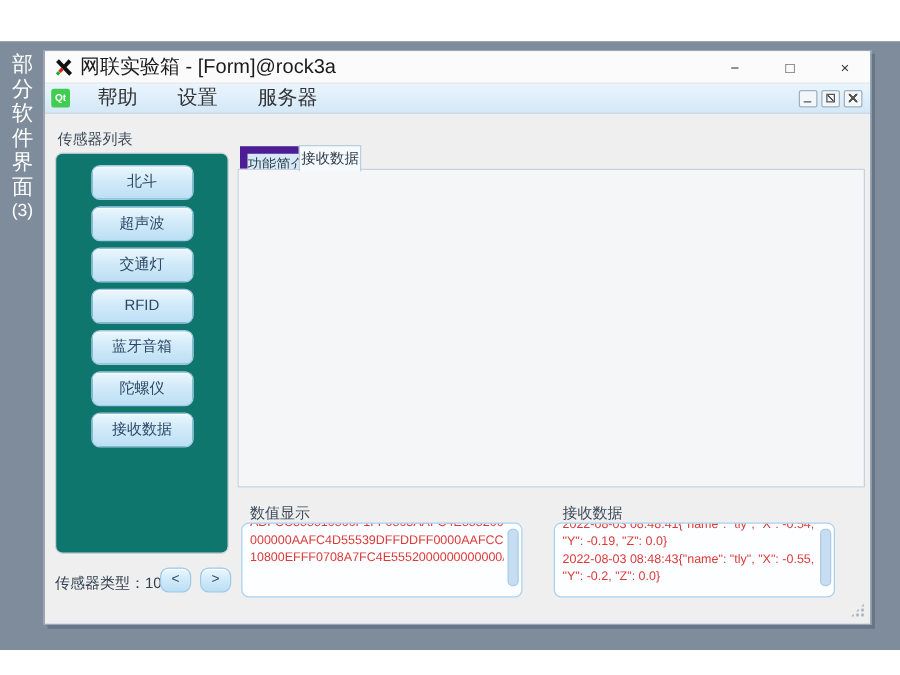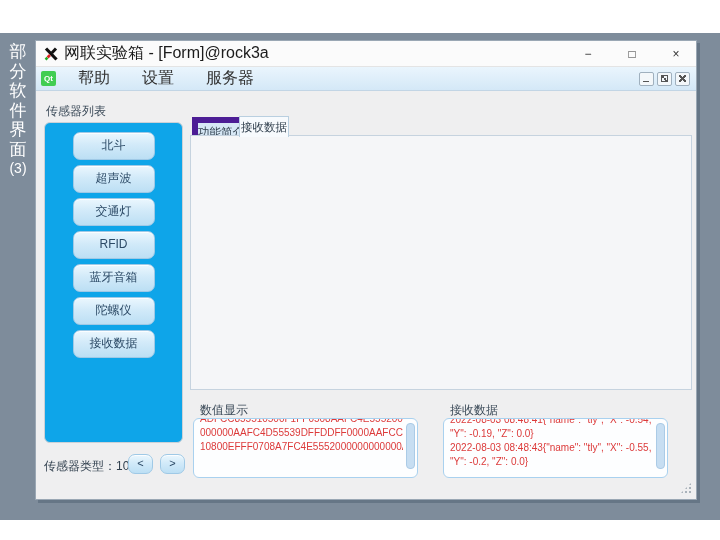--- a/index.html
+++ b/index.html
@@ -37,21 +37,21 @@
   .mdi-min-glyph{position:absolute; left:3px; top:8px; width:6px; height:1.5px; background:#555;}
   .mdi-restore-glyph{position:absolute; left:3px; top:2.5px; width:5px; height:5px; border:1px solid #555;
            background:linear-gradient(45deg,transparent 40%,#555 40%,#555 60%,transparent 60%);}
   .mdi-close-glyph{position:absolute; left:3px; top:2.5px; width:7px; height:7px;
            background:linear-gradient(45deg,transparent 42%,#555 42%,#555 58%,transparent 58%),
                       linear-gradient(-45deg,transparent 42%,#555 42%,#555 58%,transparent 58%);}
 
   
   .sidebar-title{position:absolute; left:10px; top:62px; font-size:12px; color:#3C4B59;}
   .sensor-panel{position:absolute; left:8px; top:81px; width:139px; height:321px;
-                background:#0ea5e9; border:1px solid #CBD1D7; border-radius:6px;
+                background:#0f766e; border:1px solid #CBD1D7; border-radius:6px;
                 padding-top:9px; box-sizing:border-box;}
   .blue-btn{display:block; border:1px solid #9FC9E6; border-radius:7px;
             background:linear-gradient(#EBF7FE 0%,#D2EAF9 45%,#BCDFF4 100%);
             color:#2C4A66; font-size:12px; text-align:center;
             box-shadow:inset 0 1px 0 rgba(255,255,255,.8);}
   .sensor-btn{width:80px; height:26px; line-height:25px; margin:0 auto 5px auto;}
   .sensor-footer{position:absolute; left:8px; top:417px; font-size:12px; color:#32414F;}
   .pager-btn{position:absolute; top:413px; width:23px; height:18px; line-height:17px; font-size:11px;}
   .pager-prev{left:92px;}
   .pager-next{left:124px;}

